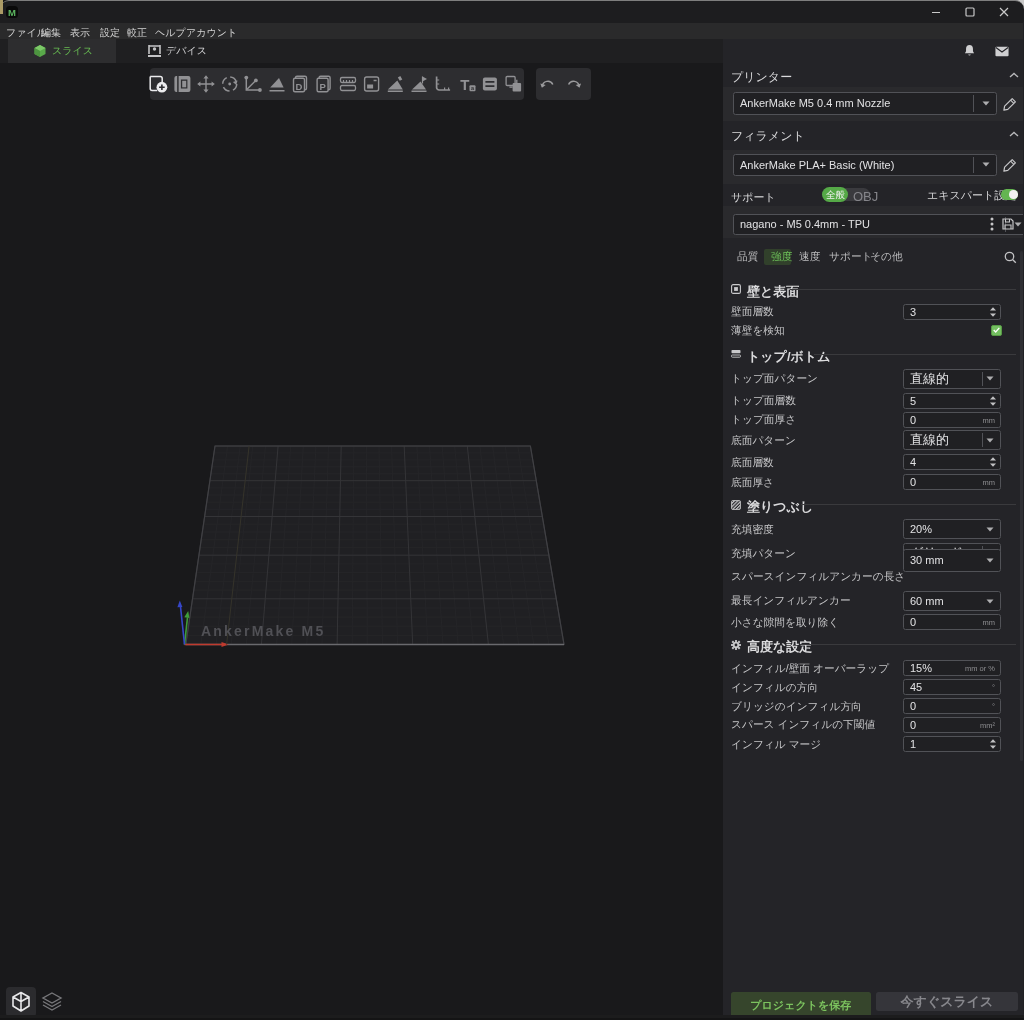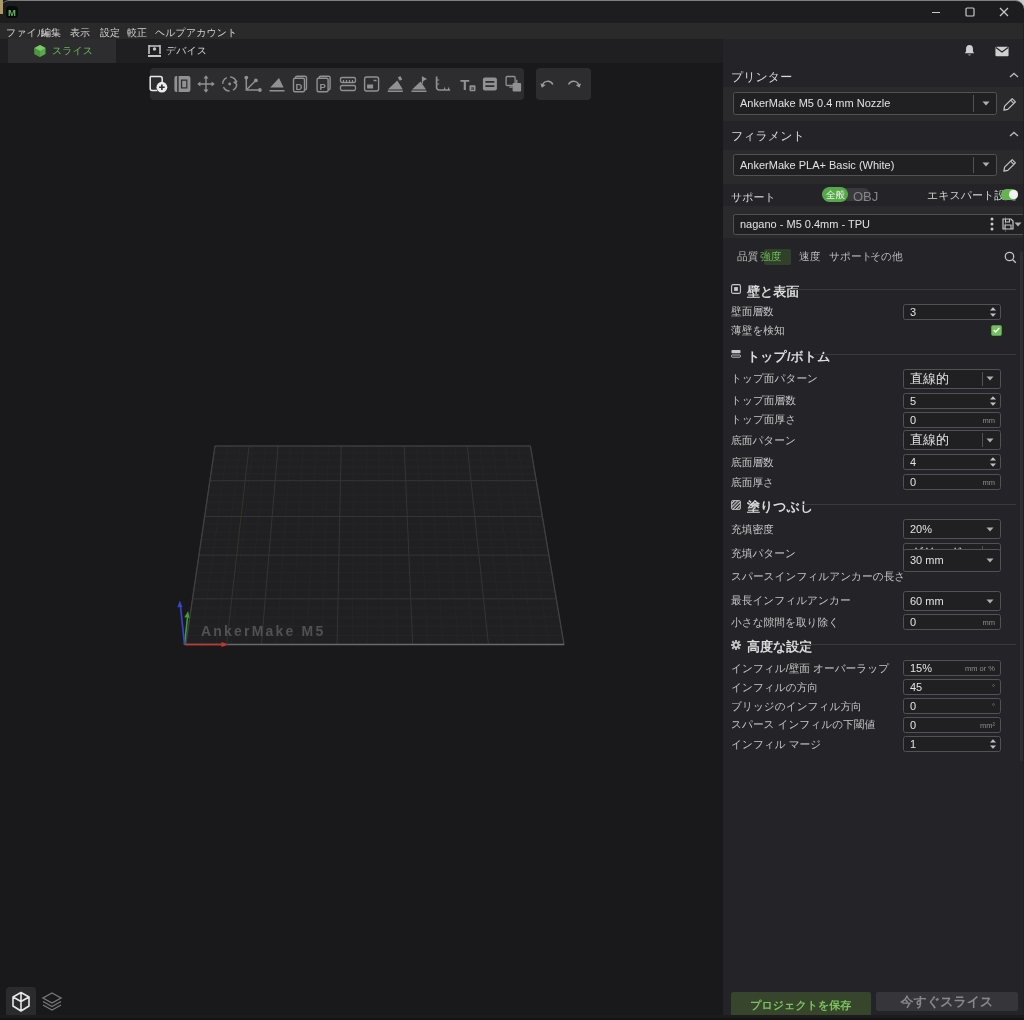--- a/index.html
+++ b/index.html
@@ -261,21 +261,21 @@
         <circle cx="2" cy="2" r="1.5" fill="#c6c6c8"></circle>
         <circle cx="2" cy="7" r="1.5" fill="#c6c6c8"></circle>
         <circle cx="2" cy="12" r="1.5" fill="#c6c6c8"></circle>
       </svg>
     <svg class="abs" style="left:279px;top:179px" width="12" height="12" viewBox="0 0 12 12">
         <path d="M1 1h8l2 2v8H1z" fill="none" stroke="#c6c6c8" stroke-width="1.2"></path>
         <path d="M3.5 1v3h4V1M3 11V7h6v4" fill="none" stroke="#c6c6c8" stroke-width="1.1"></path>
       </svg>
     <span class="t" style="left:14px;top:212.5px;color:#bcbcbe">品質</span>
     <div class="abs" style="left:40.5px;top:210.5px;width:27.5px;height:15.5px;background:#31402b;border-radius:2px"></div>
-    <span class="t" style="left:37px;top:212.5px;color:#6cbf58">強度</span>
+    <span class="t" style="left:48px;top:212.5px;color:#6cbf58">強度</span>
     <span class="t" style="left:76px;top:212.5px;color:#bcbcbe">速度</span>
     <span class="t" style="left:106px;top:212.5px;color:#bcbcbe">サポート</span>
     <span class="t" style="left:147px;top:212.5px;color:#bcbcbe">その他</span>
     <svg class="abs" style="left:281px;top:212px" width="13" height="13" viewBox="0 0 13 13">
         <circle cx="5.5" cy="5.5" r="4.2" fill="none" stroke="#c2c2c4" stroke-width="1.3"></circle>
         <path d="M8.8 8.8l3 3" stroke="#c2c2c4" stroke-width="1.3"></path>
       </svg>
     <div class="abs" style="left:296.5px;top:212px;width:3px;height:510px;background:#2f2f34;border-radius:1.5px"></div>
     <svg class="sicon" style="top:245.5px" viewBox="0 0 10 10">
         <rect x="0.6" y="0.6" width="8.8" height="8.8" rx="1.5" fill="none" stroke="#c9c9cb" stroke-width="1.1"></rect>

